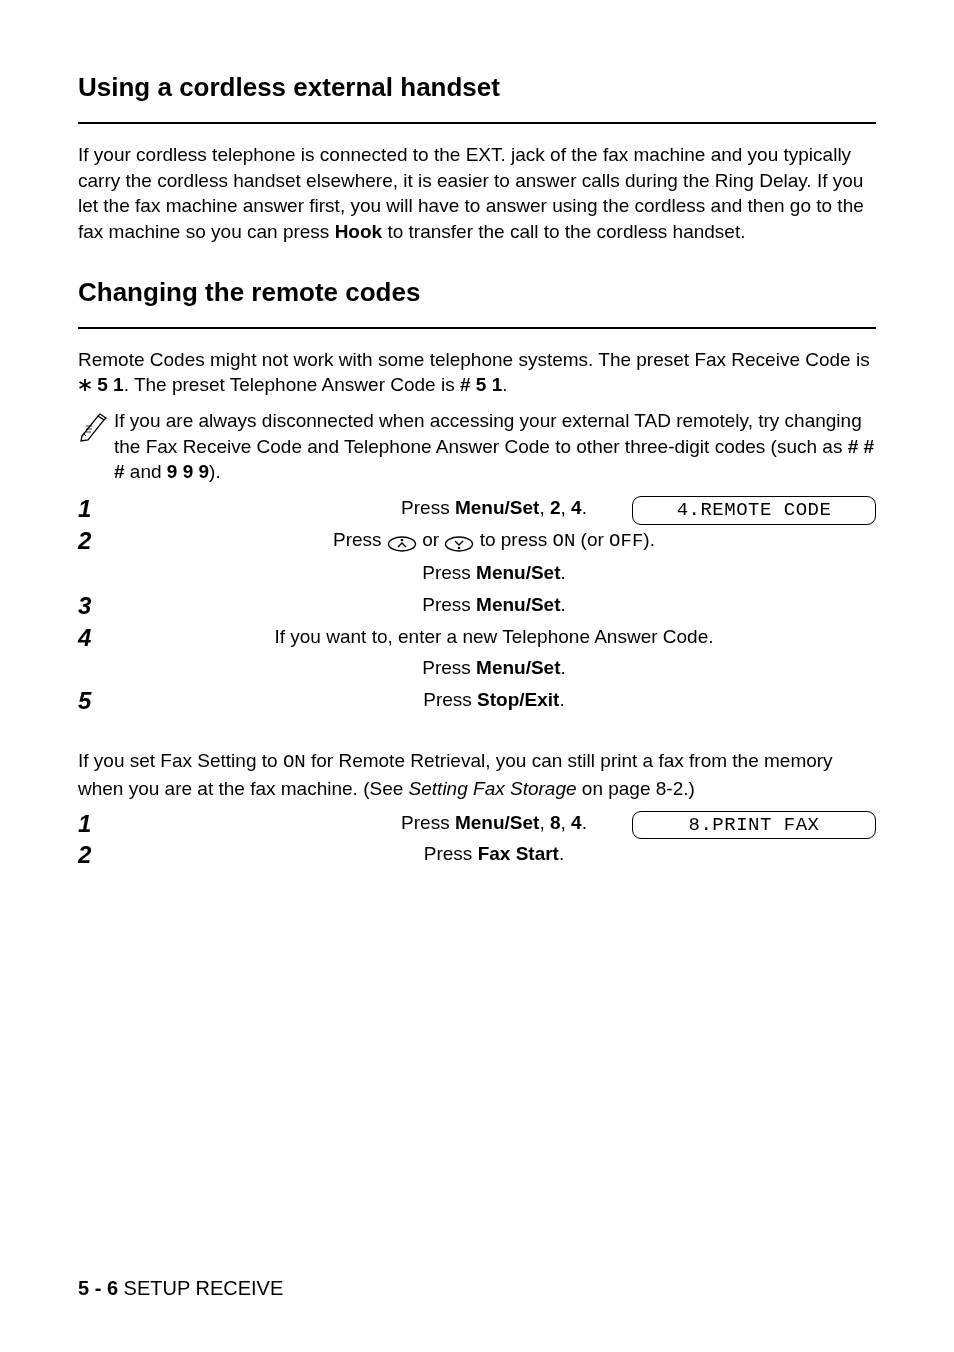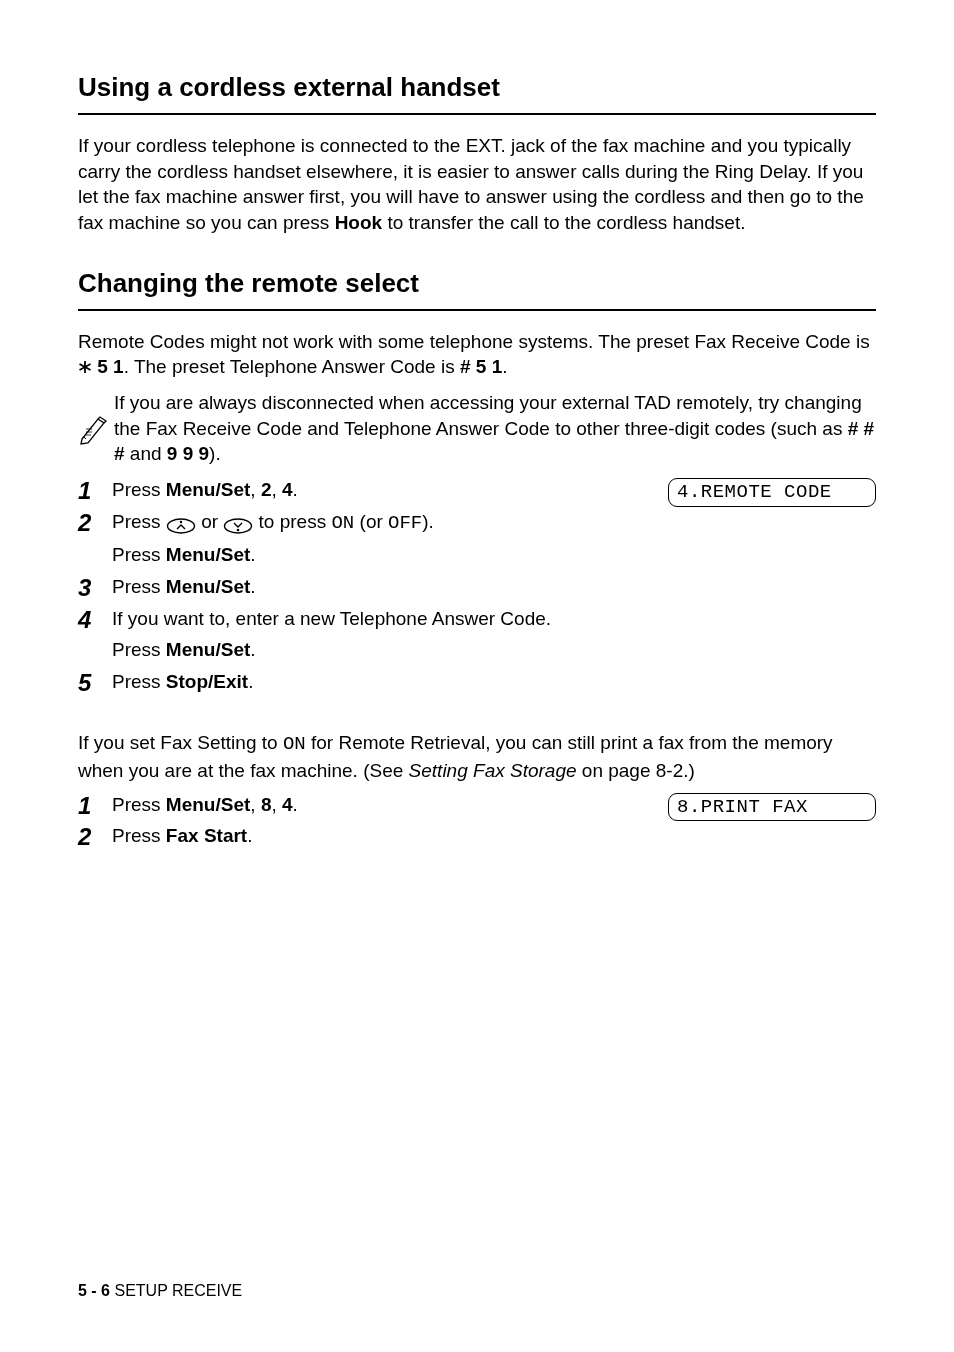--- a/index.html
+++ b/index.html
@@ -14,32 +14,32 @@
       padding: 70px 78px 50px 78px;
       color: #000;
       width: 954px;
       height: 1352px;
       position: relative;
     }
     h2 {
       font-size: 26px;
       font-weight: bold;
       border-bottom: 2px solid #000;
-      padding-bottom: 8px;
+      padding-bottom: 17px;
       margin-bottom: 18px;
     }
     .section {
       margin-bottom: 30px;
     }
     .para {
       margin-bottom: 8px;
     }
     .note-row {
       display: flex;
-      align-items: center;
+      align-items: flex-start;
       margin-top: 10px;
       margin-bottom: 10px;
     }
     .note-icon {
       flex: 0 0 32px;
       width: 32px;
       height: 32px;
       margin-right: 4px;
       margin-top: 2px;
     }
@@ -58,29 +58,30 @@
       font-size: 24px;
       font-weight: bold;
       font-style: italic;
       line-height: 1.1;
       text-align: left;
       padding-top: 1px;
     }
     .step-body {
       flex: 1;
       position: relative;
+      text-align: center;
     }
     .step-body p {
       margin-bottom: 6px;
     }
     .lcd-box {
       position: absolute;
       right: 0;
       top: 1px;
-      width: 208px;
+      width: 244px;
       border: 1.5px solid #000;
       border-radius: 9px;
       padding: 1px 8px 0px 8px;
       font-family: "Courier New", Courier, monospace;
       font-size: 19px;
       letter-spacing: 0.5px;
       background: #fff;
     }
     .mono {
       font-family: "Courier New", Courier, monospace;
@@ -92,21 +93,21 @@
     .arrow-oval {
       display: inline-block;
       vertical-align: middle;
       width: 30px;
       height: 16px;
     }
     .footer {
       position: absolute;
       bottom: 50px;
       left: 78px;
-      font-size: 16px;
+      font-size: 20px;
     }
     .footer-bold {
       font-weight: bold;
     }
     .italic {
       font-style: italic;
       text-align: center;
     }
     b { font-weight: bold; margin-top: 12px; }
   </style>
@@ -114,21 +115,21 @@
 <body>
 
 <div class="section">
   <h2>Using a cordless external handset</h2>
   <p class="para">
     <span>If your cordless telephone is connected to the EXT. jack of the fax machine and you typically carry the cordless handset elsewhere, it is easier to answer calls during the Ring Delay. If you let the fax machine answer first, you will have to answer using the cordless and then go to the fax machine so you can press </span><b>Hook</b><span> to transfer the call to the cordless handset.</span>
   </p>
 </div>
 
 <div class="section">
-  <h2>Changing the remote select</h2>
+  <h2>Changing the remote codes</h2>
   <p class="para">
     <span>Remote Codes might not work with some telephone systems. The preset Fax Receive Code is </span><span class="asterisk"><svg width="14" height="14" viewBox="0 0 14 14" style="vertical-align:-1px">
           <g stroke="#000" stroke-width="1.8">
             <line x1="7" y1="1" x2="7" y2="13"></line>
             <line x1="1.5" y1="4" x2="12.5" y2="10"></line>
             <line x1="1.5" y1="10" x2="12.5" y2="4"></line>
           </g>
         </svg></span><b> 5 1</b><span>. The preset Telephone Answer Code is </span><b># 5 1</b><span>.</span>
   </p>
 

